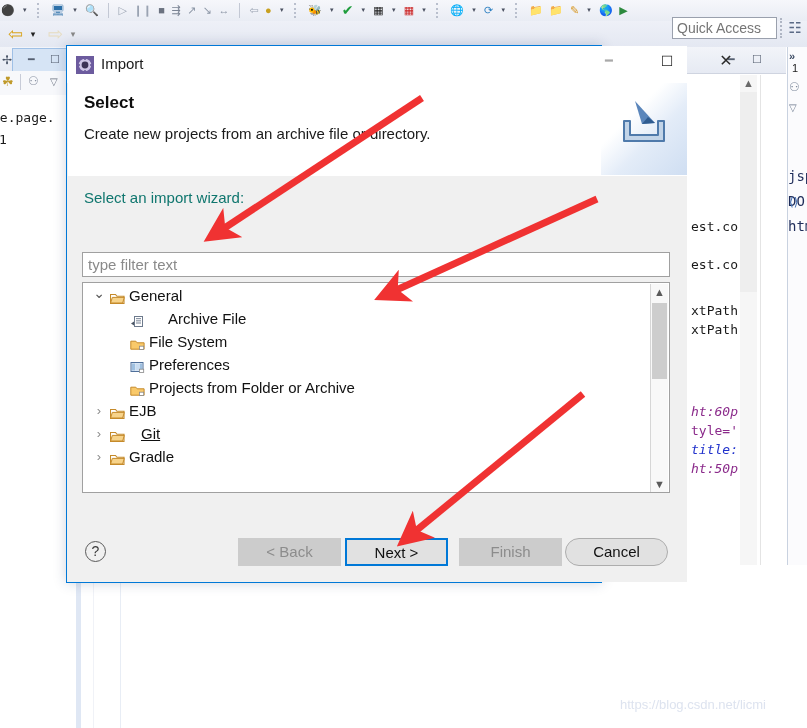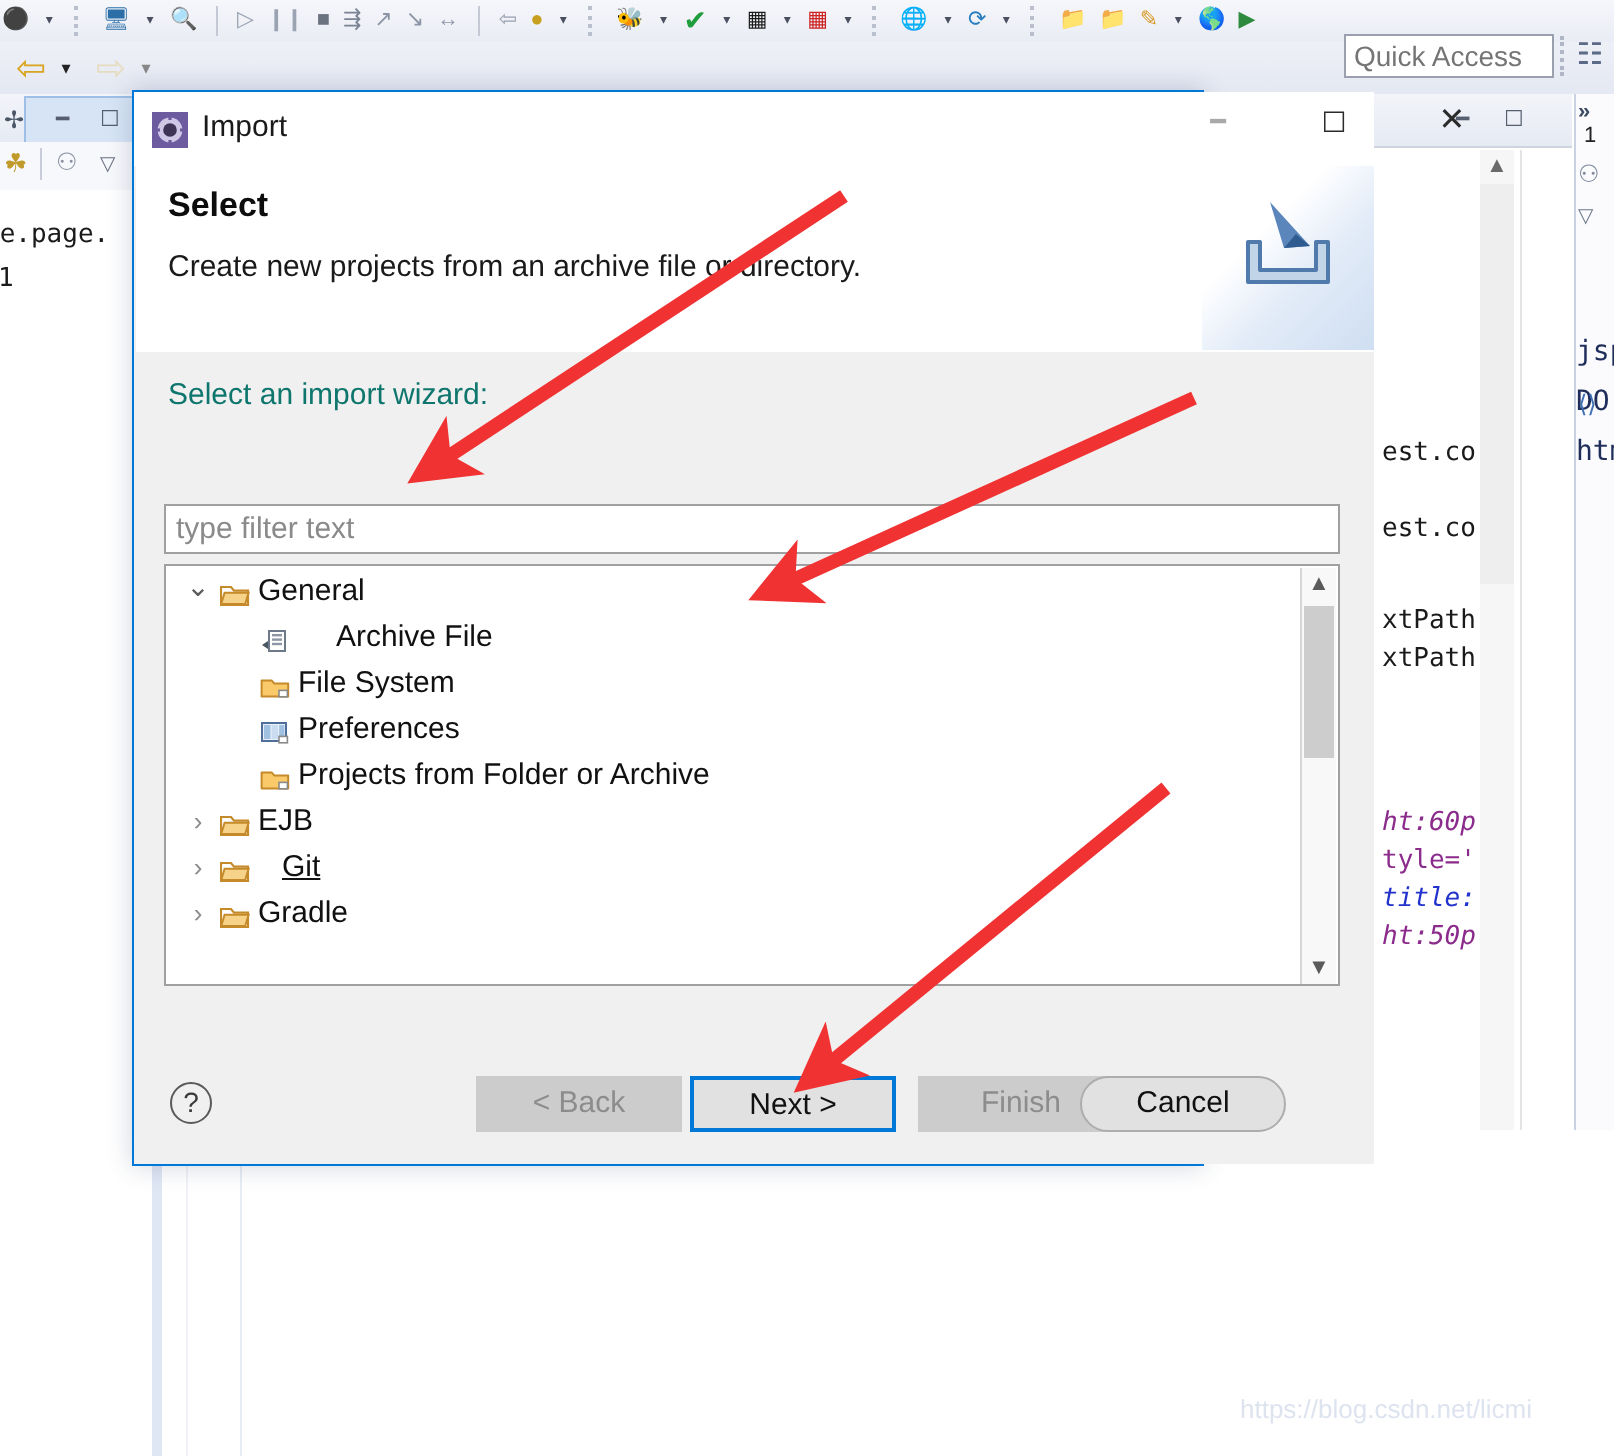--- a/index.html
+++ b/index.html
@@ -482,21 +482,21 @@
     color: #111111;
   }
   .wb-normal {
     background: #e1e1e1;
     border: 1px solid #adadad;
     color: #111111;
   }
   .btn-back   { left: 238px; }
   .btn-next   { left: 345px; }
   .btn-finish { left: 459px; }
-  .btn-cancel { left: 540px; border-radius: 14px; }
+  .btn-cancel { left: 565px; border-radius: 14px; }
 
   
   .annotations {
     position: absolute;
     left: 0; top: 0;
     width: 807px; height: 728px;
     pointer-events: none;
   }
 </style>
 </head>

